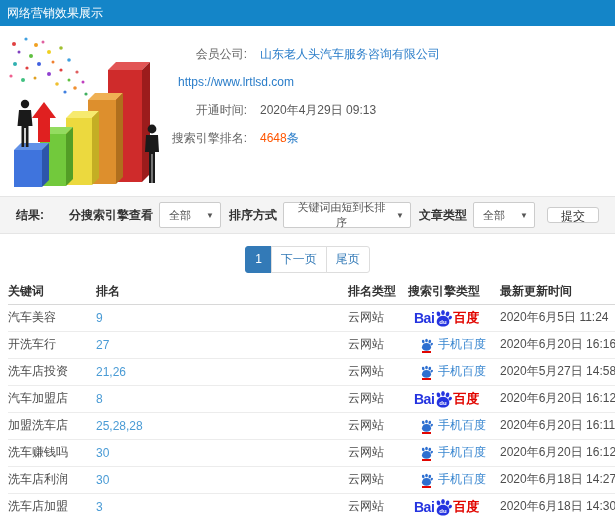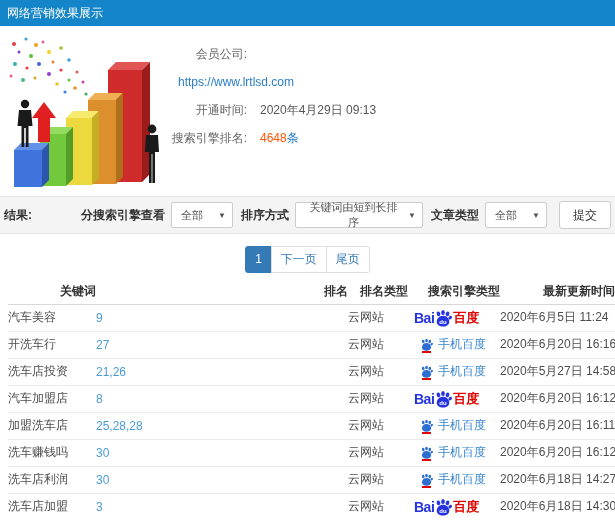--- a/index.html
+++ b/index.html
@@ -16,44 +16,44 @@
   .info-list { flex:1; padding-top:8px; }
   .info-row { display:flex; align-items:center; height:28px; }
   .info-label { width:82px; text-align:right; color:#666; flex:none; }
   .info-value { margin-left:13px; color:#555; }
   .link { color:#2a7dc9; text-decoration:none; cursor:pointer; }
   .hl-orange { color:#ff5500; }
   .hl-blue { color:#2a7dc9; }
 
   
   .filterbar { height:38px; background:#f4f4f4; border-top:1px solid #e5e5e5;
-    border-bottom:1px solid #e5e5e5; display:flex; align-items:center; padding:0 4px; }
+    border-bottom:1px solid #e5e5e5; display:flex; align-items:center; padding:0 16px; }
   .flabel { font-weight:bold; color:#333; flex:none; }
   .spacer { flex:1; }
   .fakeselect { background:#fff; border:1px solid #ccc; border-radius:2px; height:26px;
     display:flex; align-items:center; padding:0 6px 0 9px; margin:0 8px 0 6px;
     font-size:11px; color:#555; cursor:pointer; flex:none; justify-content:space-between; }
   .sel-s { width:62px; }
   .sel-l { width:128px;text-align:center; }
   .caret { font-size:8px; color:#555; margin-left:6px; }
-  .submit-btn { height:28px; padding:0 13px; background:#fff; border:1px solid #ccc;
+  .submit-btn { height:16px; padding:0 13px; background:#fff; border:1px solid #ccc;
     border-radius:3px; color:#333; font-size:12px; cursor:pointer; margin-left:4px; }
 
   
   .pagination { display:flex; justify-content:center; margin-top:12px; }
   .page-item { height:27px; line-height:25px; padding:0 9px; border:1px solid #ddd;
     background:#fff; color:#337ab7; margin-left:-1px; cursor:pointer; }
   .page-item:first-child { border-radius:3px 0 0 3px; margin-left:0; }
   .page-item:last-child { border-radius:0 3px 3px 0; }
   .page-item.active { background:#337ab7; border-color:#337ab7; color:#fff; }
 
   
   .table-wrap { padding:0 0 0 8px; margin-top:6px; }
   table { border-collapse:collapse; width:607px; table-layout:fixed; }
-  th { text-align:right; font-weight:bold; color:#333; height:25px;
+  th { text-align:left; font-weight:bold; color:#333; height:25px;
     border-bottom:1px solid #d8d8d8; font-size:12px;margin-left:40px; }
   td { height:27px; border-bottom:1px solid #ececec; font-size:12px; color:#4d4d4d;
     overflow:hidden; white-space:nowrap; }
   .rank-link { color:#4a9bd5; text-decoration:none; cursor:pointer; }
 
   
   .bd-logo { display:inline-flex; align-items:center; padding-left:6px; }
   .bd-bai { color:#2534e0; font-weight:bold; font-size:14px; letter-spacing:-0.5px; }
   .bd-cn { color:#e10601; font-weight:bold; font-size:13px; margin-left:1px; }
   .mb-wrap { display:inline-flex; align-items:flex-end; padding-left:12px; }
@@ -133,20 +133,21 @@
       <g fill="#1a1a1a">
         <circle cx="148" cy="97" r="4.4"></circle>
         <path d="M142 103 L154 103 L155 120 L151 120 L151 151 L148.4 151 L148.4 122 L147.6 122 L147.6 151 L145 151 L145 120 L141 120 Z"></path>
       </g>
     </svg>
   </div>
 
   <div class="info-list">
     <div class="info-row">
       <span class="info-label">会员公司:</span>
+      <a class="info-value link">山东老人头汽车服务咨询有限公司</a>
     </div>
     <div class="info-row">
       <a class="info-value link">https://www.lrtlsd.com</a>
     </div>
     <div class="info-row">
       <span class="info-label">开通时间:</span>
       <span class="info-value">2020年4月29日 09:13</span>
     </div>
     <div class="info-row">
       <span class="info-label">搜索引擎排名:</span>

